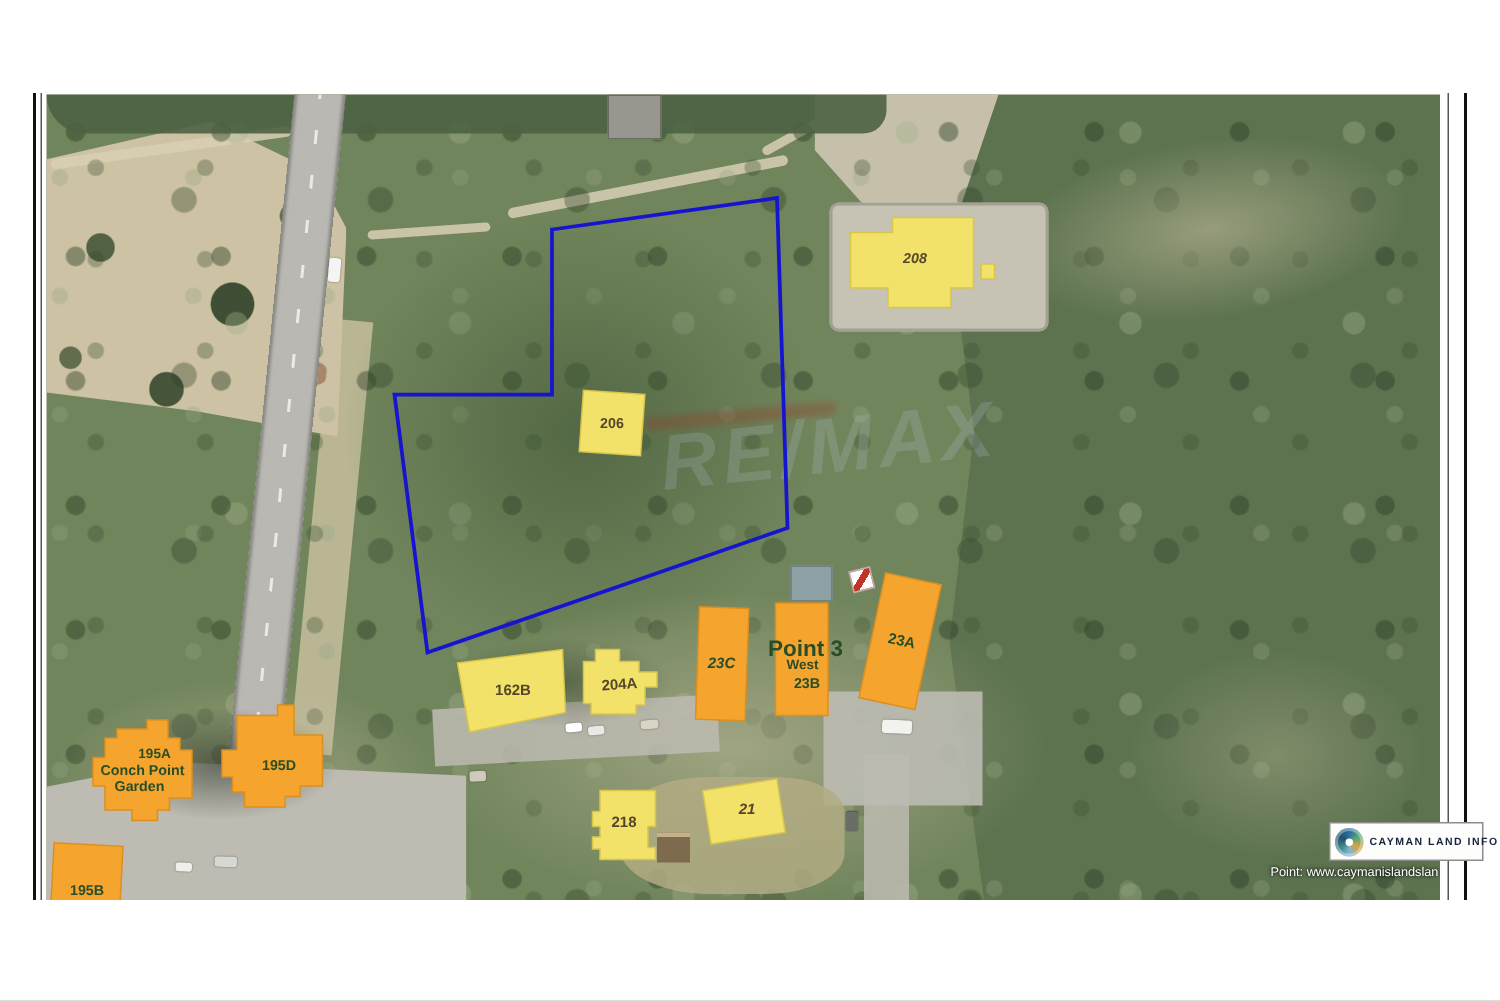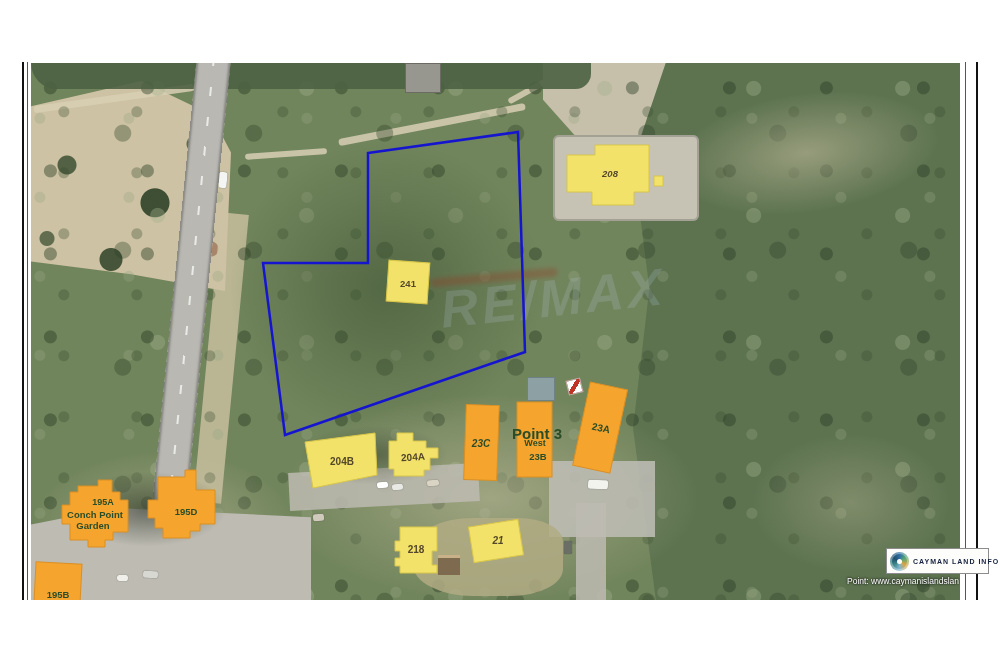--- a/index.html
+++ b/index.html
@@ -129,22 +129,22 @@
       <rect x="486" y="339" width="35" height="75"></rect>
       <rect x="550" y="322" width="38" height="85" transform="rotate(12 569 365)"></rect>
       <path d="M47,423 L67,423 L67,417 L81,417 L81,429 L89,429 L89,437 L97,437 L97,469 L82,469 L82,477 L74,477 L74,484 L57,484 L57,477 L39,477 L39,461 L31,461 L31,442 L39,442 L39,429 L47,429 Z"></path>
       <path d="M127,414 L154,414 L154,407 L165,407 L165,427 L184,427 L184,461 L169,461 L169,468 L159,468 L159,475 L132,475 L132,465 L124,465 L124,455 L117,455 L117,437 L127,437 Z"></path>
       <rect x="4" y="500" width="46" height="40" transform="rotate(3 27 520)"></rect>
     </g>
     <polygon points="337,90 487,69 494,289 254,372 232,200 337,200" fill="none" stroke="#1515d0" stroke-width="2.5" stroke-linejoin="miter"></polygon>
   </svg>
 
   <div class="lbl y-txt" style="left:579px;top:110px;font-size:9.5px;font-style:italic;">208</div>
-  <div class="lbl y-txt" style="left:377px;top:220px;font-size:9.5px;">241</div>
-  <div class="lbl y-txt" style="left:311px;top:398px;font-size:10px;">204B</div>
+  <div class="lbl y-txt" style="left:377px;top:220px;font-size:9.5px;">206</div>
+  <div class="lbl y-txt" style="left:311px;top:398px;font-size:10px;">162B</div>
   <div class="lbl y-txt" style="left:382px;top:394px;font-size:10px;transform:translate(-50%,-50%) rotate(-4deg);">204A</div>
   <div class="lbl o-txt" style="left:450px;top:380px;font-size:10px;font-style:italic;">23C</div>
   <div class="lbl o-txt" style="left:506px;top:370px;font-size:15px;">Point 3</div>
   <div class="lbl o-txt" style="left:504px;top:380px;font-size:9px;">West</div>
   <div class="lbl o-txt" style="left:507px;top:393px;font-size:9.5px;">23B</div>
   <div class="lbl o-txt" style="left:570px;top:365px;font-size:10px;transform:translate(-50%,-50%) rotate(12deg);">23A</div>
   <div class="lbl y-txt" style="left:385px;top:486px;font-size:10px;">218</div>
   <div class="lbl y-txt" style="left:467px;top:477px;font-size:10px;font-style:italic;">21</div>
   <div class="lbl o-txt" style="left:72px;top:439px;font-size:9px;">195A</div>
   <div class="lbl o-txt" style="left:64px;top:451px;font-size:9.5px;">Conch Point</div>

